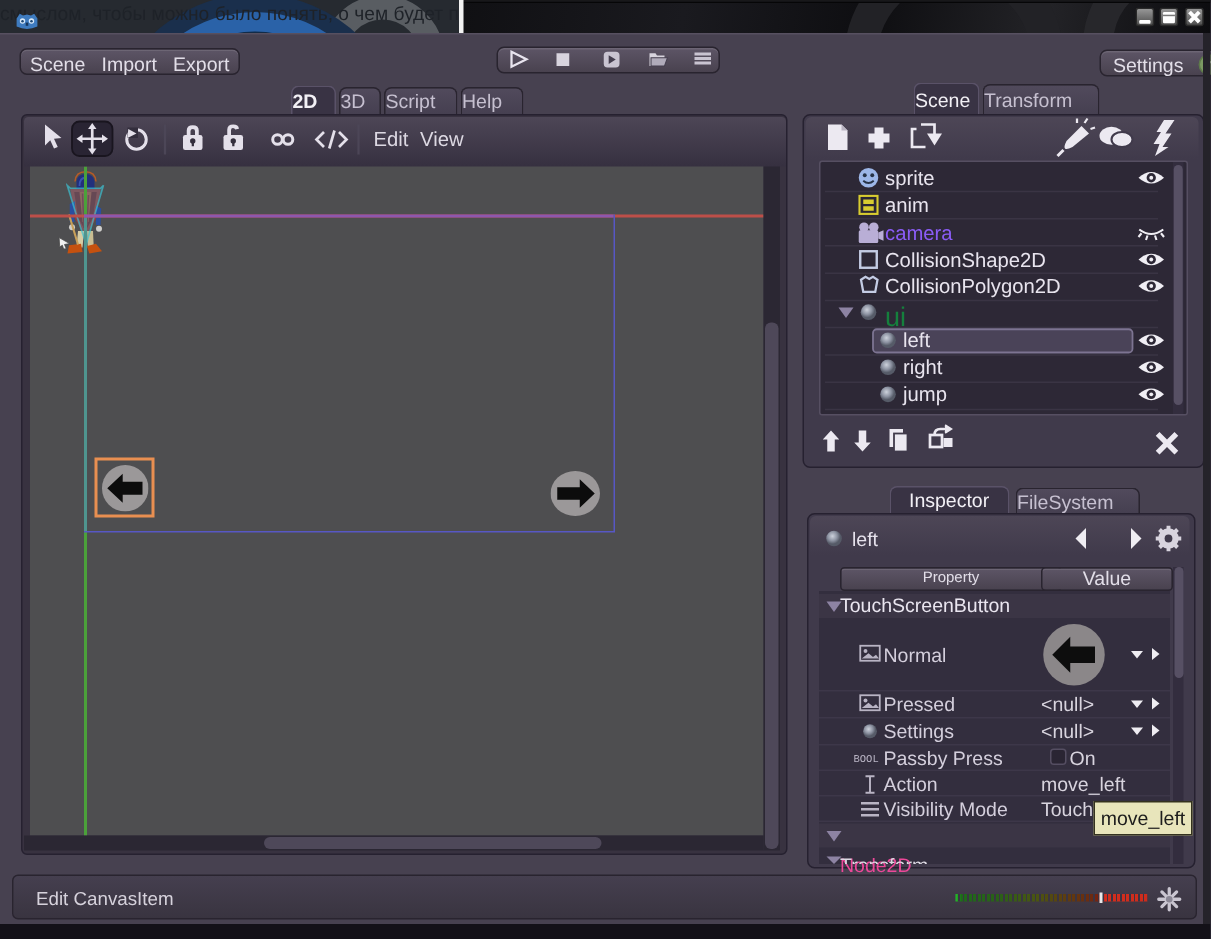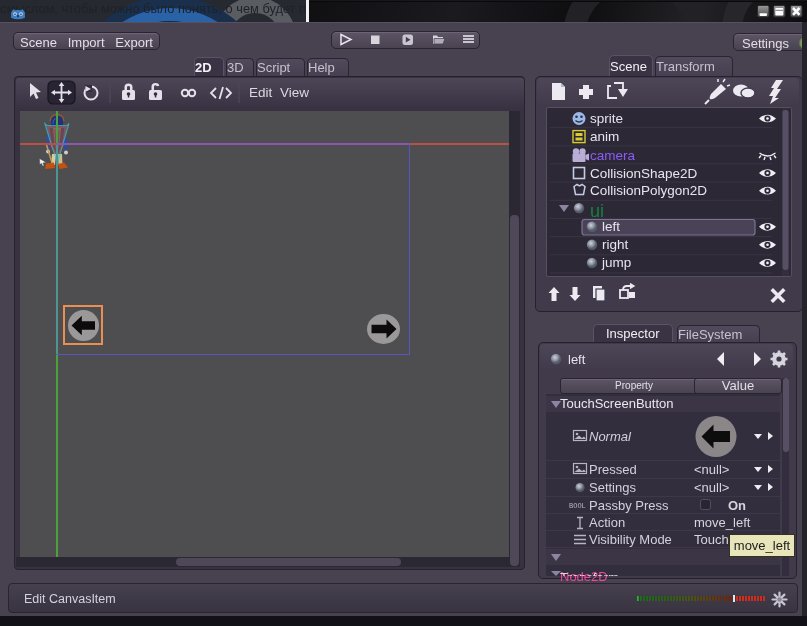--- a/index.html
+++ b/index.html
@@ -398,29 +398,29 @@
     <path d="M208 73 L216 73 L212 78 Z"></path>
       <path d="M222 71 L227 75 L222 79 Z"></path>
     <path d="M208 91 L216 91 L212 96 Z"></path>
       <path d="M222 89 L227 93 L222 97 Z"></path>
   </g>
 
   <rect x="154.5" y="105.5" width="10" height="10" rx="2" fill="#2a2533" stroke="#554e62" stroke-width="1"></rect>
 </svg>
 
 <div class="abs txt" style="left:560px;top:397px;color:#eae6f0;">TouchScreenButton</div>
-<div class="abs txt" style="left:589px;top:430px;color:#d4cfdc;font-style:italic;">Normal</div>
+<div class="abs txt" style="left:589px;top:430px;color:#d4cfdc;">Normal</div>
 <div class="abs txt" style="left:589px;top:463px;color:#d4cfdc;">Pressed</div>
 <div class="abs txt" style="left:589px;top:481px;color:#d4cfdc;">Settings</div>
 <div class="abs txt" style="left:589px;top:499px;color:#d4cfdc;">Passby Press</div>
 <div class="abs txt" style="left:589px;top:516px;color:#d4cfdc;">Action</div>
 <div class="abs txt" style="left:589px;top:533px;color:#d4cfdc;">Visibility Mode</div>
 <div class="abs txt" style="left:694px;top:463px;color:#d8d4de;">&lt;null&gt;</div>
 <div class="abs txt" style="left:694px;top:481px;color:#d8d4de;">&lt;null&gt;</div>
-<div class="abs txt" style="left:728px;top:499px;color:#d8d4de;font-weight:bold;">On</div>
+<div class="abs txt" style="left:713px;top:499px;color:#d8d4de;">On</div>
 <div class="abs txt" style="left:694px;top:516px;color:#d8d4de;">move_left</div>
 <div class="abs txt" style="left:694px;top:533px;color:#d8d4de;">Touchscreen</div>
 <div class="abs txt" style="left:560px;top:570px;color:#ec4899;">Node2D</div>
 <div class="abs" style="left:560px;top:568px;width:80px;height:8px;overflow:hidden;"><span class="txt">Transform</span></div>
 
 <div class="abs" style="left:782px;top:378px;width:7px;height:198px;background:#332d3e;"></div>
 <div class="abs" style="left:782.5px;top:378px;width:6px;height:74px;border-radius:3px;background:#575064;"></div>
 
 <div class="abs" style="left:729px;top:534px;width:64px;height:21px;background:#e8e5bb;border:1px solid #34321f;color:#1c1c1c;font-size:13px;text-align:center;line-height:21px;z-index:40;">move_left</div>
 

